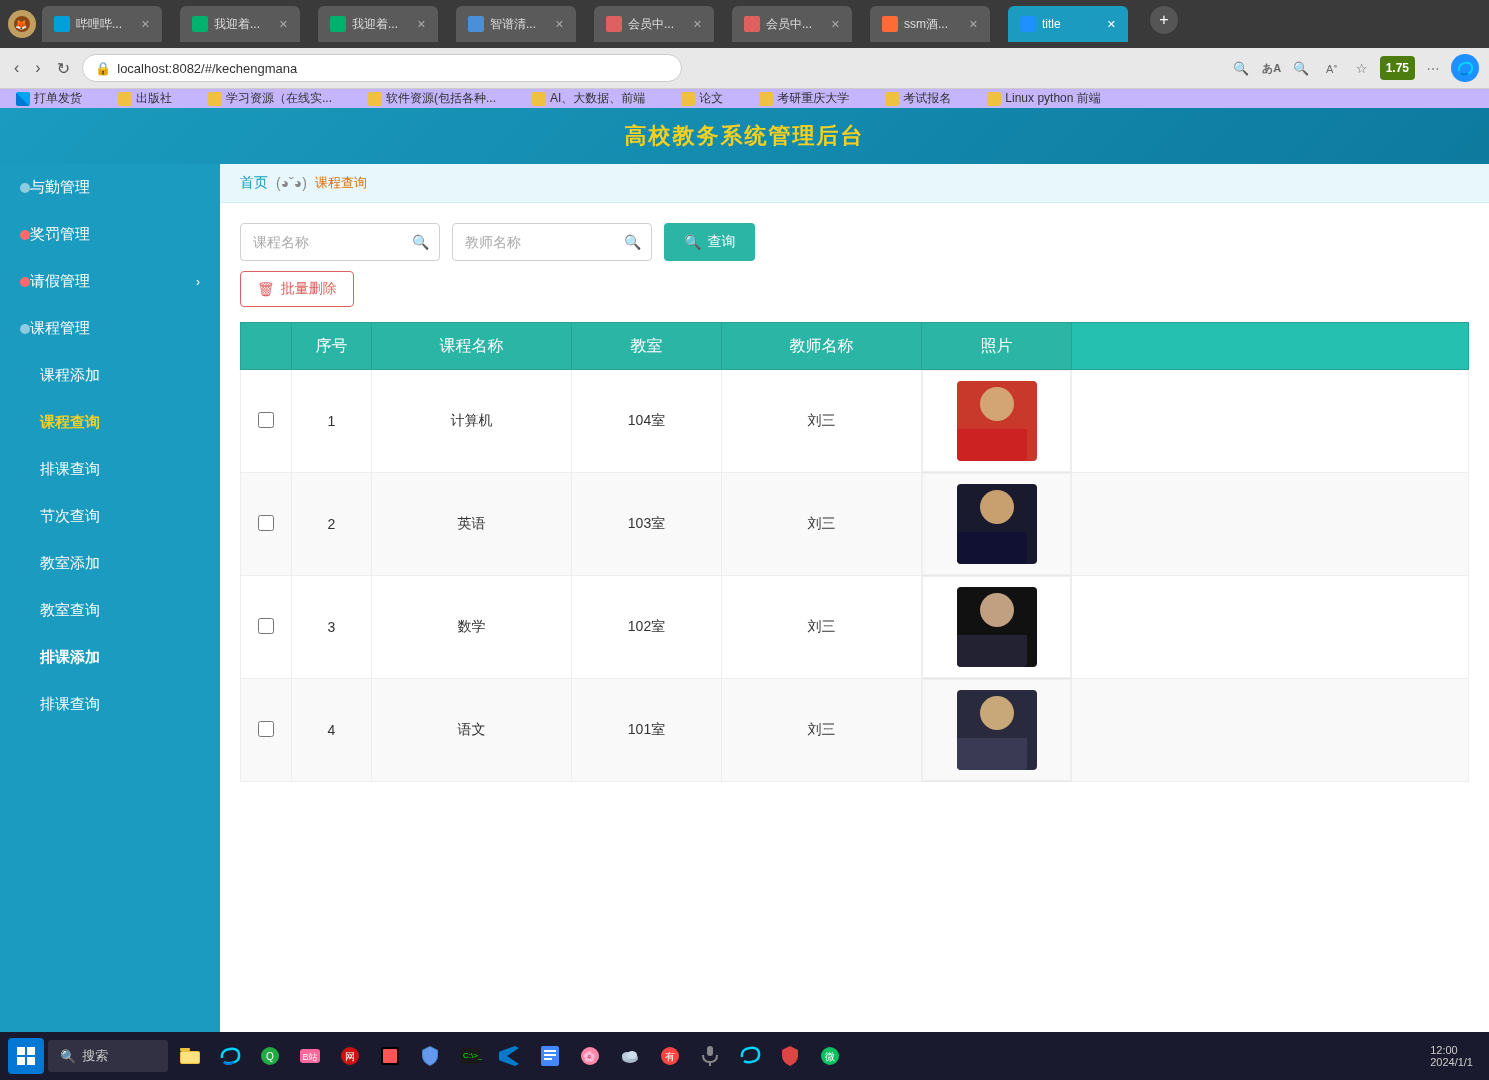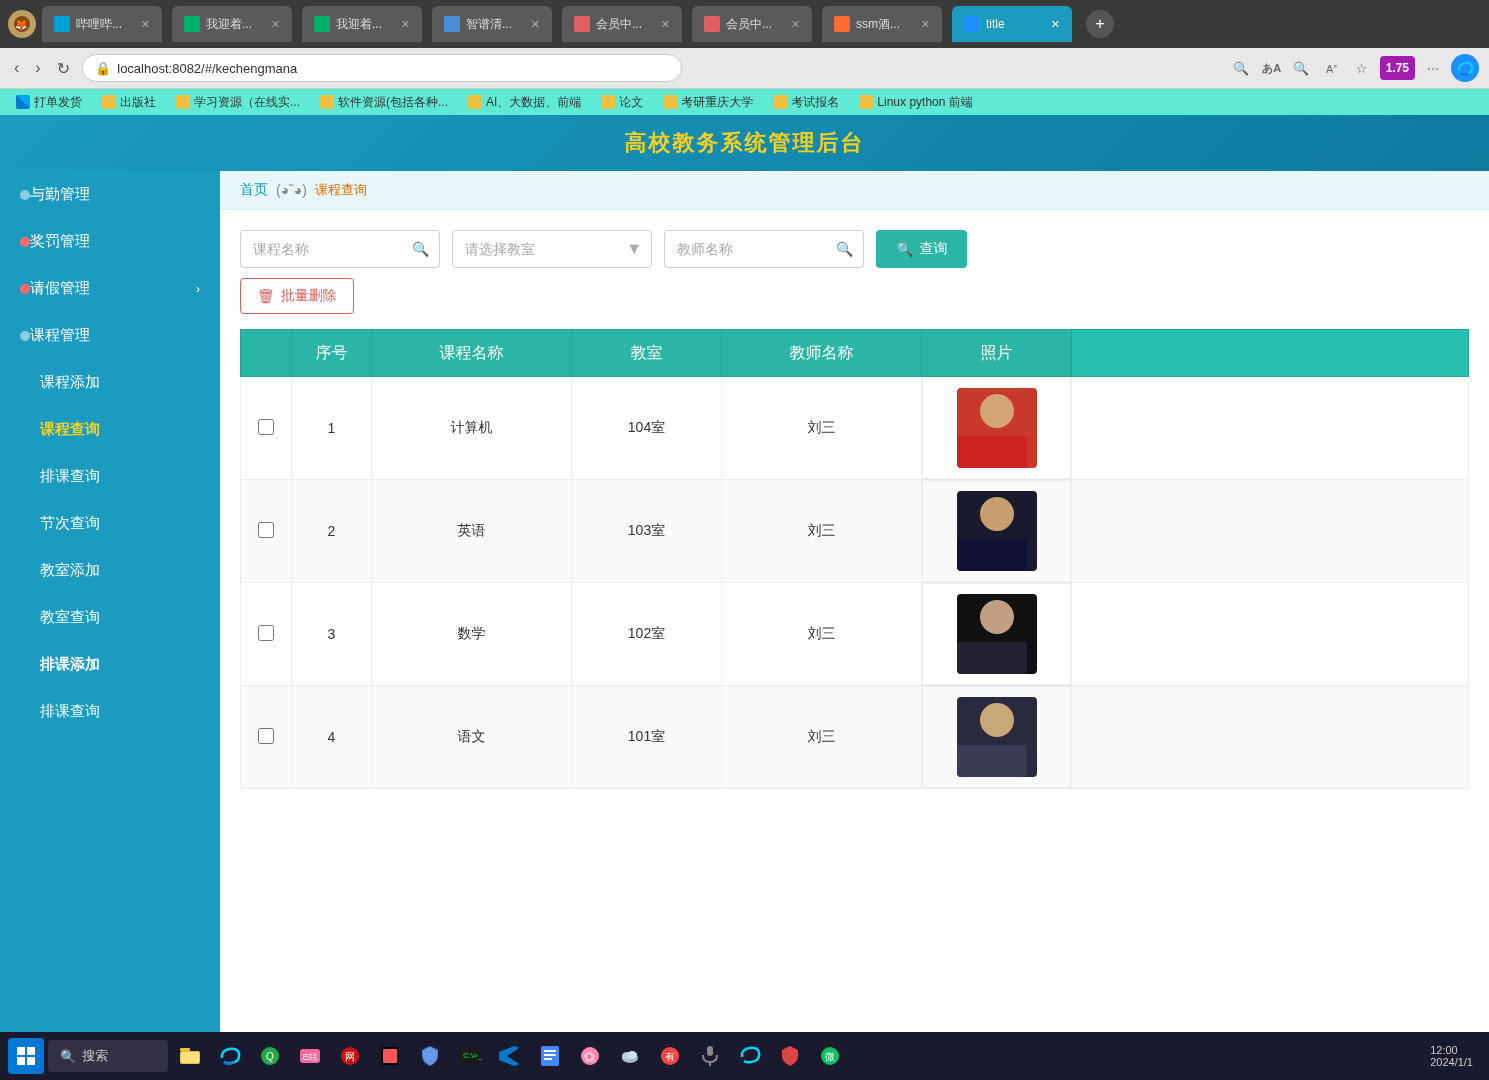--- a/index.html
+++ b/index.html
@@ -1,36 +1,36 @@
 <!DOCTYPE html>
 <html><head>
   <meta charset="utf-8">
   <style>
     * { box-sizing: border-box; margin: 0; padding: 0; }
     body { font-family: 'Microsoft YaHei', Arial, sans-serif; background: #f0f0f0; width: 1489px; height: 1080px; overflow: hidden; }
 
     
     .browser-chrome { background: #3a3a3a; height: 48px; display: flex; align-items: center; padding: 0 8px; gap: 6px; }
     .browser-favicon { width: 28px; height: 28px; border-radius: 50%; background: #c0a060; display: flex; align-items: center; justify-content: center; color: white; font-size: 14px; }
-    .browser-tabs { display: flex; align-items: center; gap: 10px; flex: 1; overflow: hidden; }
+    .browser-tabs { display: flex; align-items: flex-start; gap: 18px; flex: 1; overflow: hidden; }
     .browser-tab { background: #5a5a5a; border-radius: 6px 6px 0 0; padding: 6px 12px; display: flex; align-items: center; gap: 6px; font-size: 12px; color: #ddd; min-width: 120px; max-width: 160px; height: 36px; cursor: pointer; }
     .browser-tab.active { background: #1a9bbf; color: white; }
     .browser-tab .tab-icon { width: 16px; height: 16px; border-radius: 2px; background: #888; flex-shrink: 0; }
     .browser-tab .tab-close { margin-left: auto; color: #aaa; font-size: 11px; cursor: pointer; }
     .browser-tab.active .tab-close { color: white; }
 
     
     .address-bar-row { background: #e8e8e8; height: 40px; display: flex; align-items: center; padding: 0 10px; gap: 8px; }
     .nav-btn { background: none; border: none; font-size: 16px; color: #555; cursor: pointer; padding: 4px; }
     .address-bar { flex: 1; max-width: 600px; height: 28px; border: 1px solid #ccc; border-radius: 14px; background: white; display: flex; align-items: center; padding: 0 12px; font-size: 13px; color: #333; gap: 6px; }
     .address-bar-icons { display: flex; gap: 6px; margin-left: auto; align-items: center; }
     .addr-icon { width: 24px; height: 24px; display: flex; align-items: center; justify-content: center; font-size: 13px; color: #666; cursor: pointer; }
 
     
-    .bookmarks-bar { background: #5eead4; height: 27px; display: flex; align-items: center; padding: 0 8px; gap: 4px; border-top: 1px solid #ccc; overflow: hidden; }
+    .bookmarks-bar { background: #c4b5fd; height: 20px; display: flex; align-items: center; padding: 0 8px; gap: 20px; border-top: 1px solid #ccc; overflow: hidden; }
     .bookmark-item { display: flex; align-items: center; gap: 4px; padding: 2px 8px; border-radius: 4px; font-size: 12px; color: #333; cursor: pointer; white-space: nowrap; }
     .bookmark-folder { width: 14px; height: 14px; background: #f0c040; border-radius: 2px; flex-shrink: 0; }
     .bookmark-ms { width: 14px; height: 14px; background: linear-gradient(45deg, #0078d4 50%, #00a4ef 50%); border-radius: 2px; flex-shrink: 0; }
 
     
     .app-wrapper { display: flex; flex-direction: column; height: calc(1080px - 120px); }
     .app-header { background: linear-gradient(135deg, #1a9bbf, #0d7a9e); height: 56px; display: flex; align-items: center; justify-content: center; }
     .app-header-title { color: #f5d020; font-size: 22px; font-weight: bold; letter-spacing: 2px; }
 
     .app-body { display: flex; flex: 1; overflow: hidden; }
@@ -165,21 +165,21 @@
   <div class="address-bar">
     <span style="color:#aaa;font-size:13px;">🔒</span>
     <span>localhost:8082/#/kechengmana</span>
   </div>
   <div class="address-bar-icons">
     <div class="addr-icon">🔍</div>
     <div class="addr-icon" style="font-size:11px;font-weight:bold;">あA</div>
     <div class="addr-icon">🔍</div>
     <div class="addr-icon" style="font-size:11px;">A⁼</div>
     <div class="addr-icon">☆</div>
-    <div style="background:#a21caf;color:white;border-radius:4px;padding:0 6px;height:24px;display:flex;align-items:center;font-size:12px;font-weight:bold;">1.75</div>
+    <div style="background:#4d7c0f;color:white;border-radius:4px;padding:0 6px;height:24px;display:flex;align-items:center;font-size:12px;font-weight:bold;">1.75</div>
     <div class="addr-icon">⋯</div>
     <div style="width:28px;height:28px;background:#1e90ff;border-radius:50%;display:flex;align-items:center;justify-content:center;">
       <svg width="18" height="18" viewBox="0 0 18 18">
           <path d="M3 12 Q2 5 9 4 Q15 3 16 8 Q17 14 10 15 Q7 16 5 14" stroke="#00d4ff" stroke-width="2" fill="none"></path>
           <path d="M5 14 Q8 17 12 14" stroke="#0078d4" stroke-width="2" fill="none"></path>
         </svg>
     </div>
   </div>
 </div>
 
@@ -277,30 +277,20 @@
       <div class="breadcrumb">
         <span class="breadcrumb-home">首页</span>
         <span class="breadcrumb-emoji">(◕ˇ◕)</span>
         <span class="breadcrumb-current">课程查询</span>
       </div>
 
       <div class="search-area">
         <div class="search-input-wrap">
           <input class="search-input" type="text" placeholder="课程名称" style="">
           <span class="search-icon-in">🔍</span>
-        </div>
-        <div class="select-wrap">
-          <select class="search-select">
-            <option value="">请选择教室</option>
-            <option value="101">101室</option>
-            <option value="102">102室</option>
-            <option value="103">103室</option>
-            <option value="104">104室</option>
-          </select>
-          <span class="select-arrow">▼</span>
         </div>
         <div class="search-input-wrap">
           <input class="search-input" type="text" placeholder="教师名称" style="">
           <span class="search-icon-in">🔍</span>
         </div>
         <button class="btn-query">
           <span>🔍</span>
           <span>查询</span>
         </button>
       </div>

